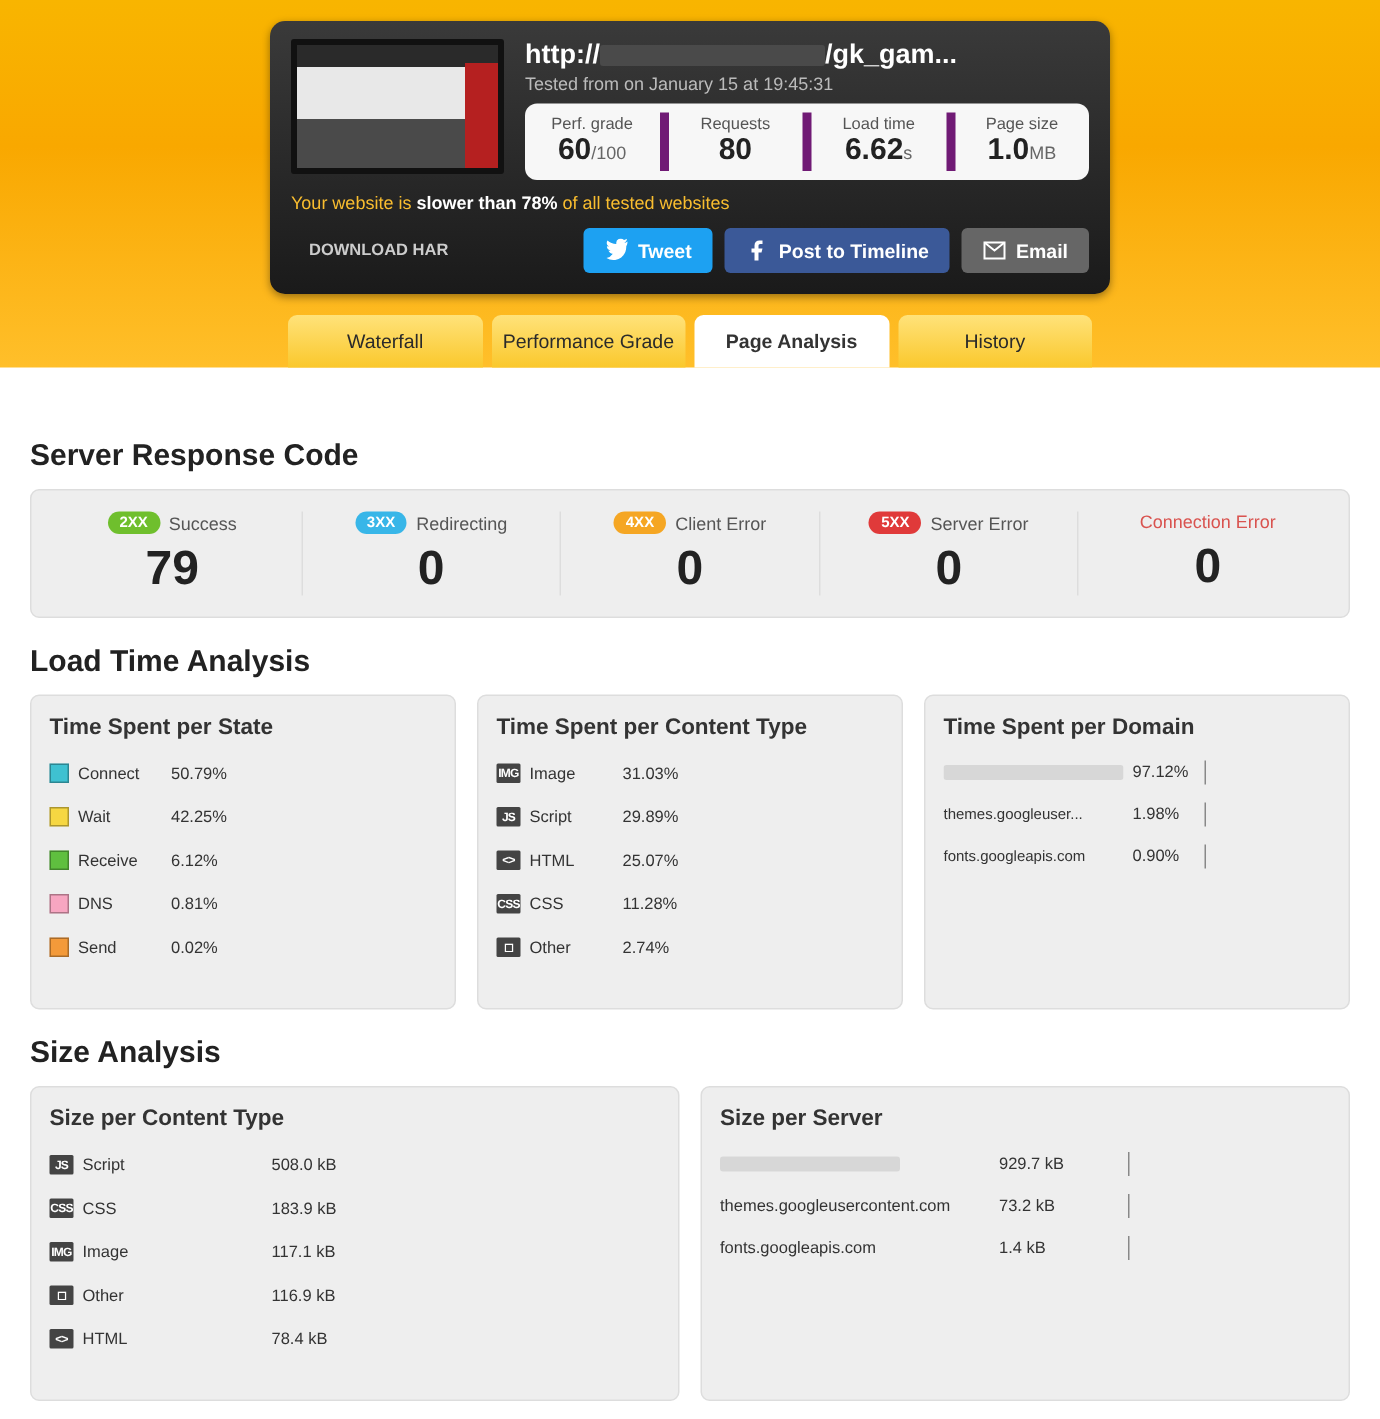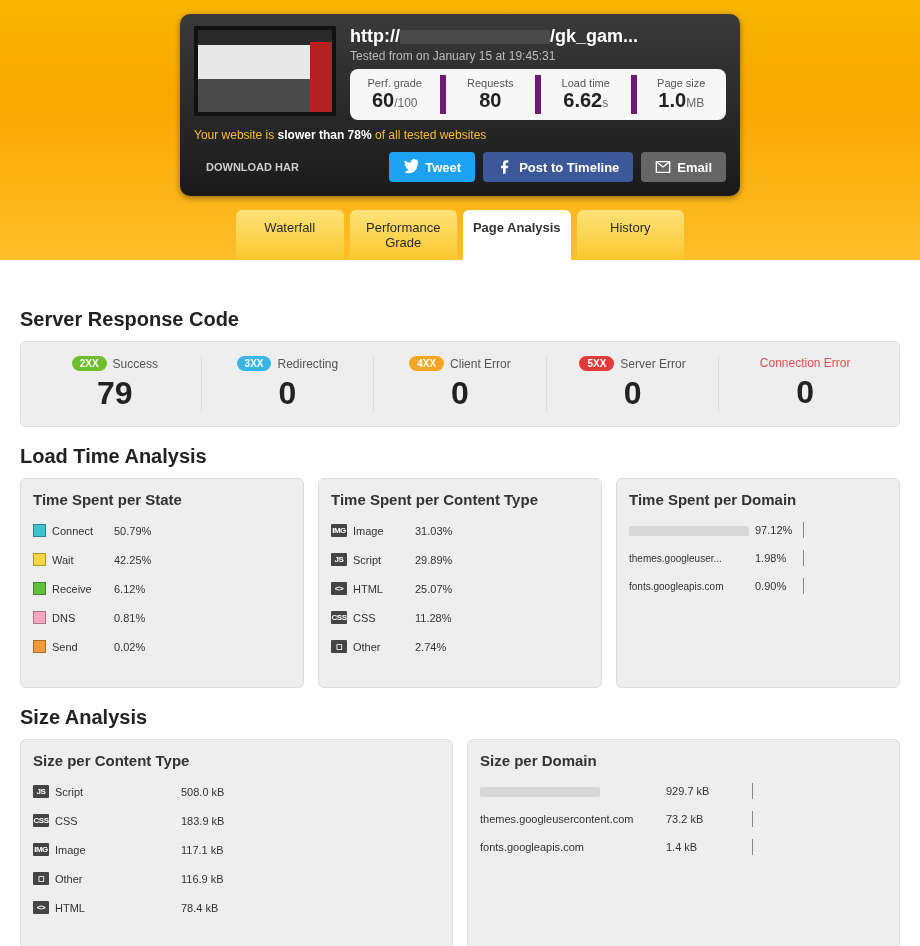--- a/index.html
+++ b/index.html
@@ -22,21 +22,21 @@
 .metric-unit { font-size:12px; color:#666; font-weight:normal; }
 .slower-line { color:#f9bd2f; font-size:12px; margin-top:8px; }
 .slower-line b { color:#fff; }
 .actions { display:flex; gap:8px; margin-top:10px; justify-content:flex-end; align-items:center; }
 .btn-dl { color:#ccc; font-size:11px; font-weight:bold; padding:8px 12px; cursor:pointer; margin-right:auto; }
 .btn { border:none; border-radius:4px; color:#fff; font-size:13px; font-weight:bold; padding:7px 14px; cursor:pointer; display:inline-flex; align-items:center; gap:6px; }
 .btn-tweet { background:#1da1f2; }
 .btn-fb { background:#3b5998; }
 .btn-email { background:#666; }
 .ico { display:inline-flex; width:16px; height:16px; }
-.tabs-row { width:448px; margin:14px auto 0 auto; display:flex; gap:6px; }
+.tabs-row { width:536px; margin:14px auto 0 auto; display:flex; gap:6px; }
 .tab { flex:1; text-align:center; padding:10px 0; border-radius:6px 6px 0 0; font-size:13px; cursor:pointer; }
 .tab-inactive { background:linear-gradient(#ffe27a,#fac82c); color:#2a2a2a; }
 .tab-active { background:#fff; color:#333; font-weight:bold; }
 .content { padding:30px 20px 40px 20px; }
 h2 { font-size:20px; font-weight:bold; color:#222; margin:18px 0 10px 0; }
 .panel { background:#eee; border:1px solid #ddd; border-radius:6px; padding:14px 8px; }
 .response-row { display:flex; }
 .resp-cell { flex:1; text-align:center; border-right:1px solid #ddd; }
 .resp-cell:last-child { border-right:none; }
 .resp-label { font-size:12px; color:#555; margin-bottom:4px; display:flex; align-items:center; justify-content:center; gap:6px;}
@@ -297,21 +297,21 @@
           </div>
           <div class="row">
             <span class="ico-type">&lt;&gt;</span>
             <span class="name" style="width:120px">HTML</span>
             <span class="pct" style="width:130px">78.4 kB</span>
             <span class="bar-wrap"><span class="bar" style="width:15%"></span></span>
           </div>
         </div>
     </div>
     <div class="card" style="flex:1">
-      <h3>Size per Domain</h3>
+      <h3>Size per Server</h3>
       <div id="domain-size-rows">
           <div class="row">
             <span class="name-wide" style="width:180px;font-size:11px"><span class="redact-dom"></span></span>
             <span class="pct" style="width:80px">929.7 kB</span>
             <span class="bar-wrap"><span class="tick"></span><span class="bar" style="width:100%"></span></span>
           </div>
           <div class="row">
             <span class="name-wide" style="width:180px;font-size:11px"><span>themes.googleusercontent.com</span></span>
             <span class="pct" style="width:80px">73.2 kB</span>
             <span class="bar-wrap"><span class="tick"></span><span class="bar" style="width:8%"></span></span>

